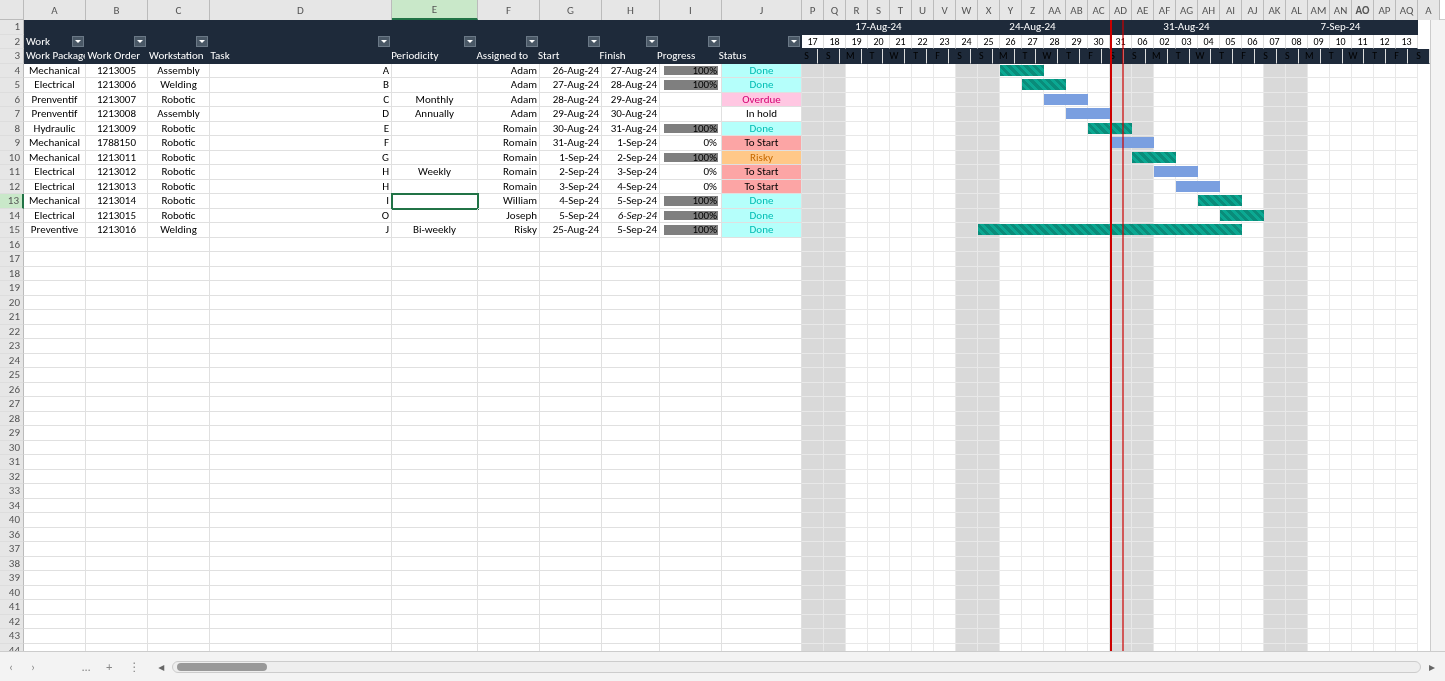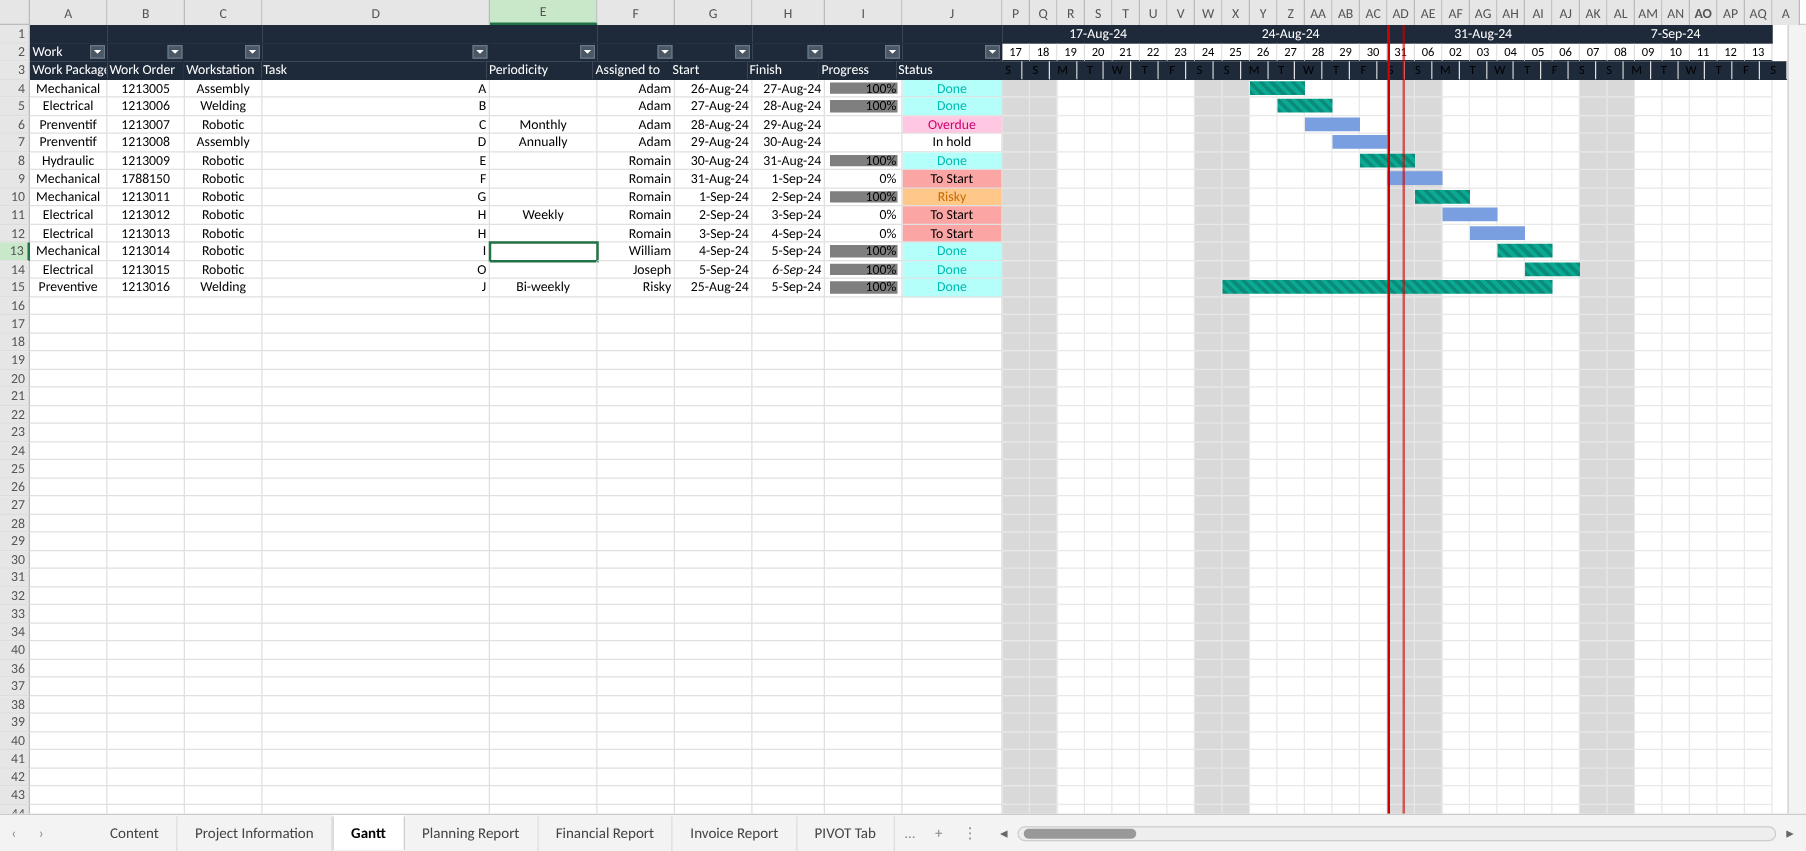--- a/index.html
+++ b/index.html
@@ -2045,29 +2045,20 @@
       <div class="today-line" style="left: 1086px;"></div>
       <div class="today-line" style="left: 1098px; opacity: 0.6;"></div>
     </div>
 </div>
 <div class="v-scroll"></div>
 
 <div class="tab-bar">
   <div class="tab-nav">‹</div>
   <div class="tab-nav">›</div>
   <div style="width:30px"></div>
-  <div id="tabs" style="display:flex;">
-      <div class="tab">Content</div>
-      <div class="tab">Project Information</div>
-      <div class="tab active">Gantt</div>
-      <div class="tab">Planning Report</div>
-      <div class="tab">Financial Report</div>
-      <div class="tab">Invoice Report</div>
-      <div class="tab">PIVOT Tab</div>
-    </div>
   <div class="tab-more">…</div>
   <div class="tab-more">+</div>
   <div class="tab-more">⋮</div>
   <div class="scroll-h">
     <div class="scroll-btn">◂</div>
     <div class="scroll-track">
         <div class="scroll-thumb"></div>
       </div>
     <div class="scroll-btn">▸</div>
   </div>

